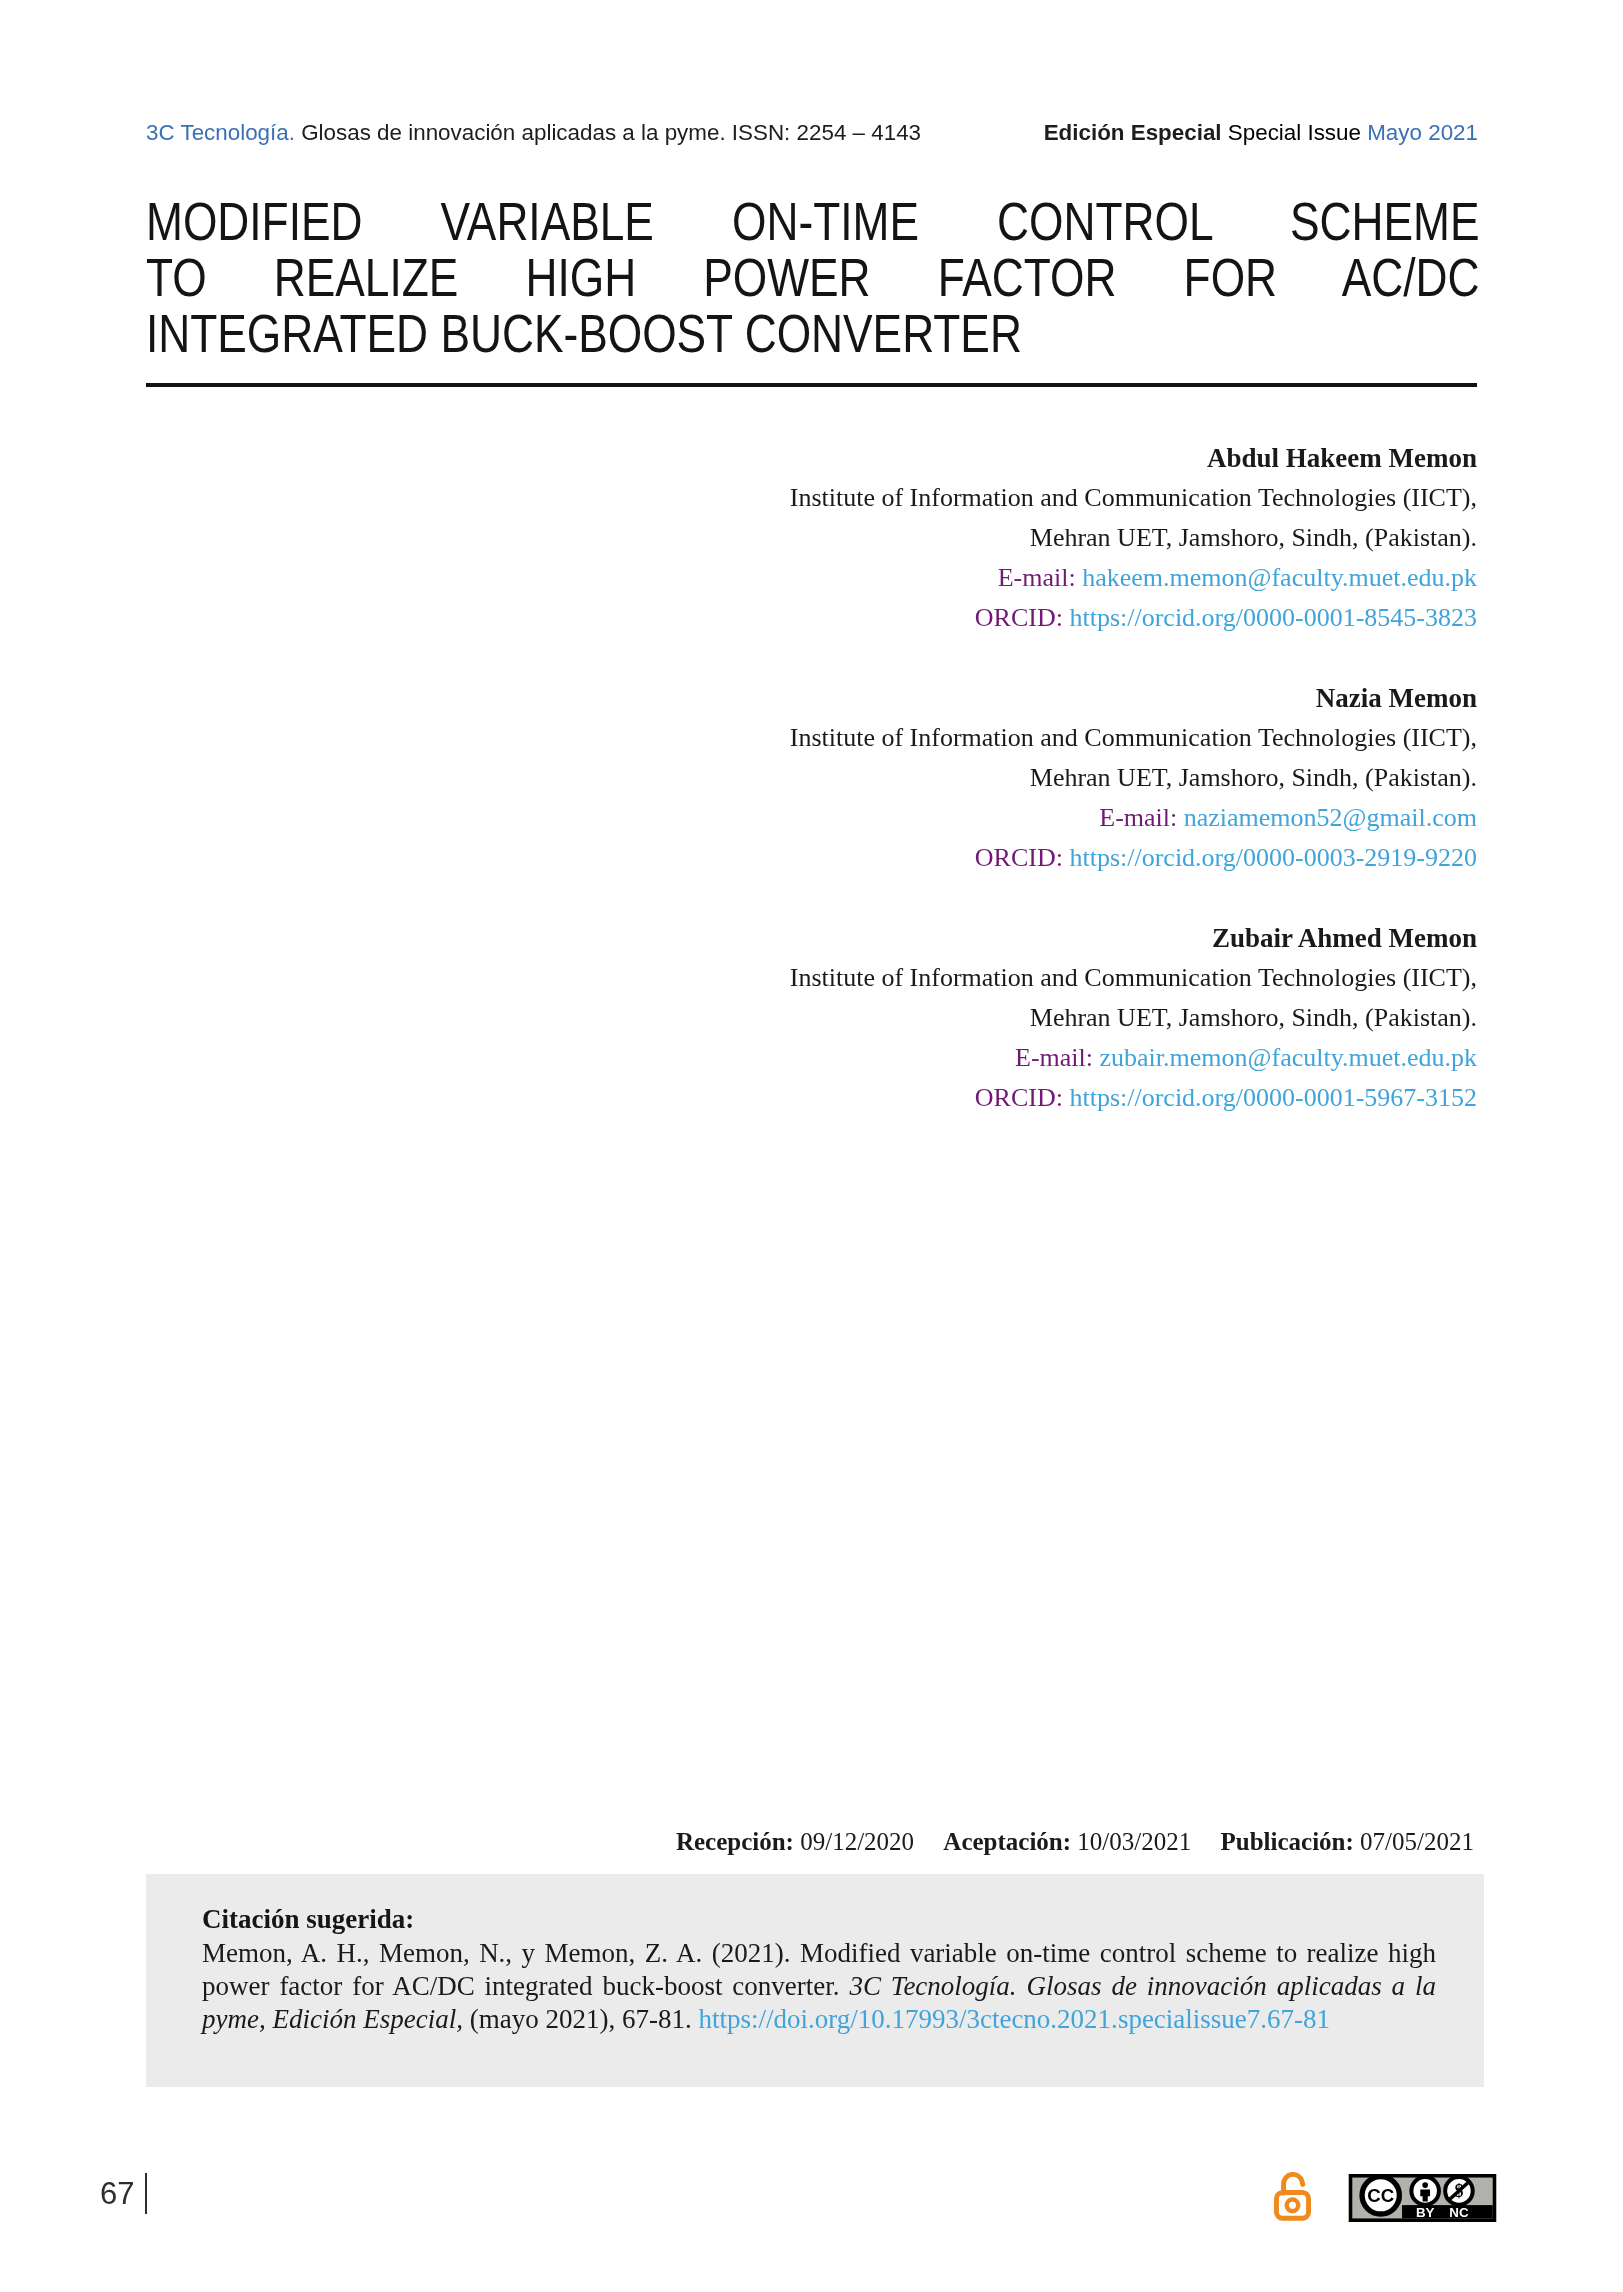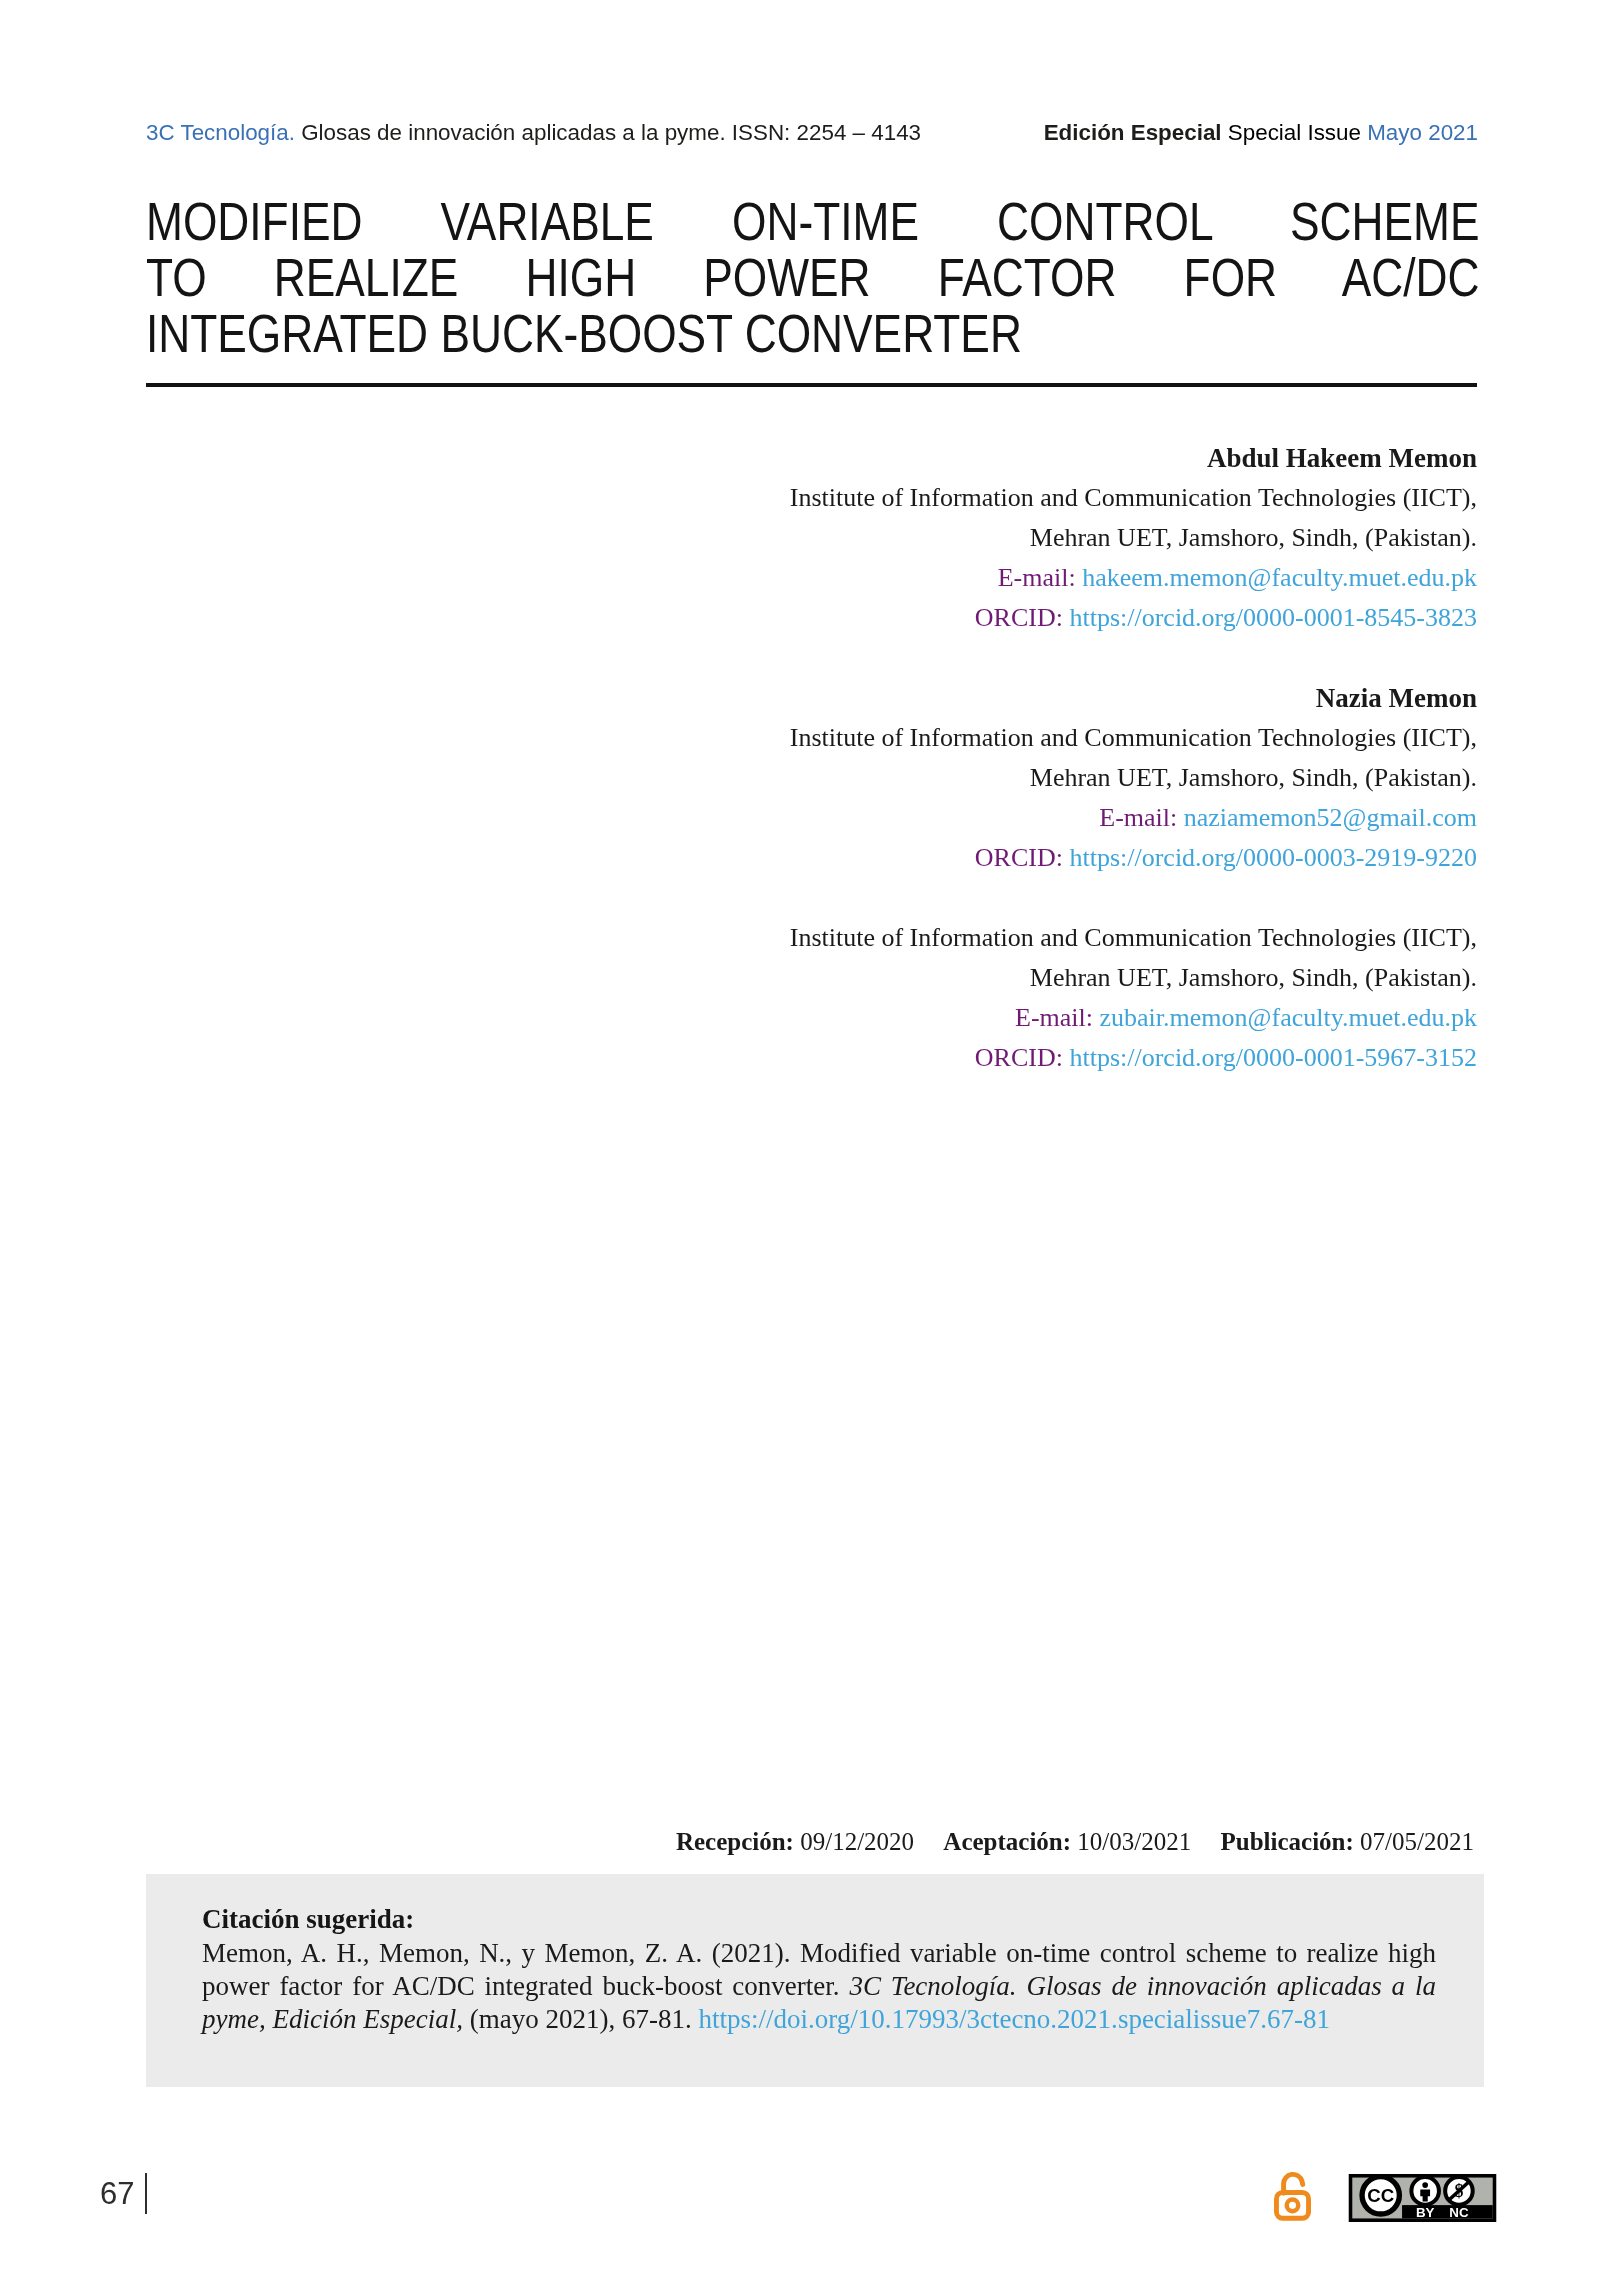--- a/index.html
+++ b/index.html
@@ -117,20 +117,21 @@
 
     <div class="author-block">
       <div class="author-name">Nazia Memon</div>
       <div>Institute of Information and Communication Technologies (IICT),</div>
       <div>Mehran UET, Jamshoro, Sindh, (Pakistan).</div>
       <div><span class="label">E-mail: </span><a class="link" href="#">naziamemon52@gmail.com</a></div>
       <div><span class="label">ORCID: </span><a class="link" href="#">https://orcid.org/0000-0003-2919-9220</a></div>
     </div>
 
     <div class="author-block">
+      <div class="author-name">Zubair Ahmed Memon</div>
       <div>Institute of Information and Communication Technologies (IICT),</div>
       <div>Mehran UET, Jamshoro, Sindh, (Pakistan).</div>
       <div><span class="label">E-mail: </span><a class="link" href="#">zubair.memon@faculty.muet.edu.pk</a></div>
       <div><span class="label">ORCID: </span><a class="link" href="#">https://orcid.org/0000-0001-5967-3152</a></div>
     </div>
 
   </section>
 
   <div class="dates">
     <span class="group"><span class="dlabel">Recepción: </span><span>09/12/2020</span></span>

